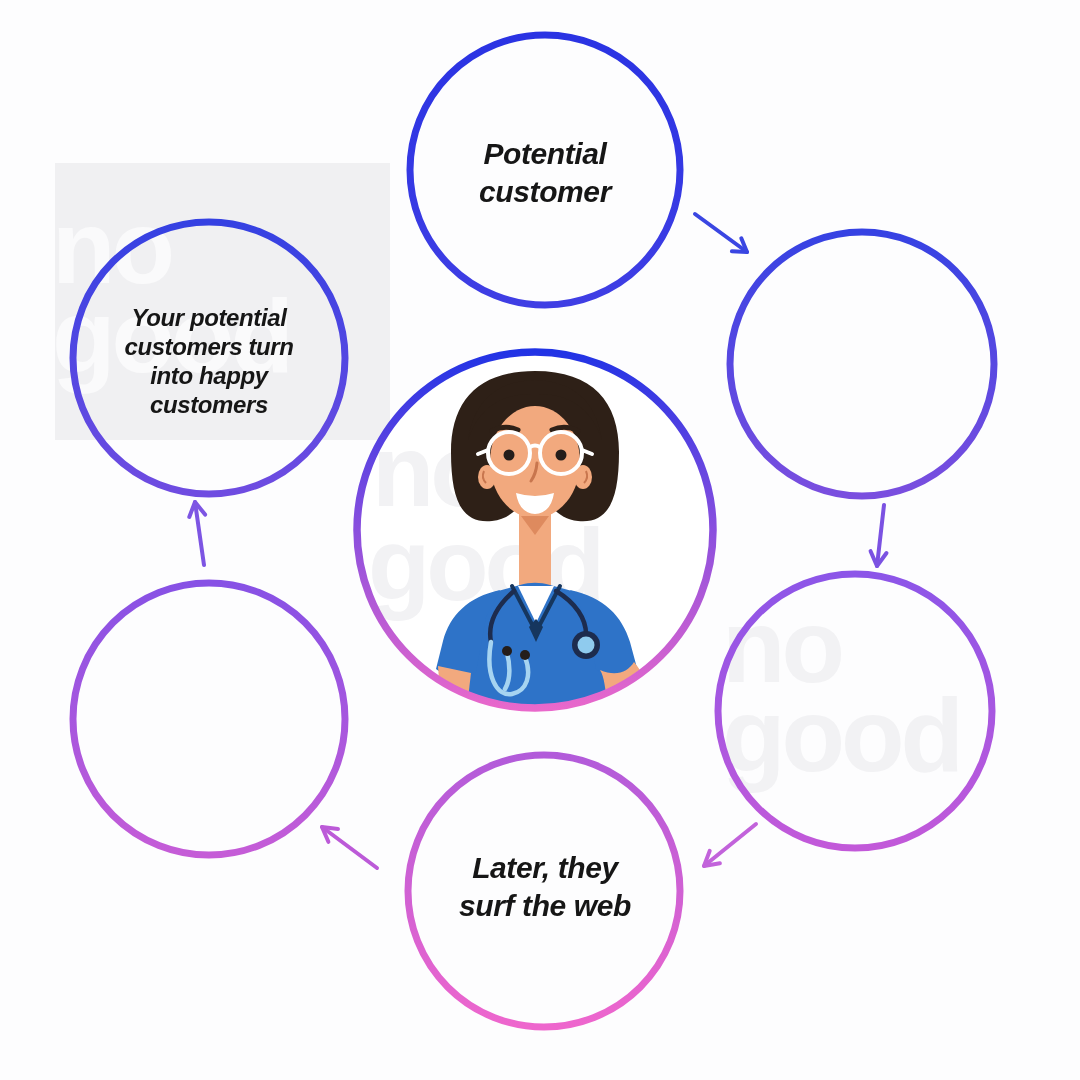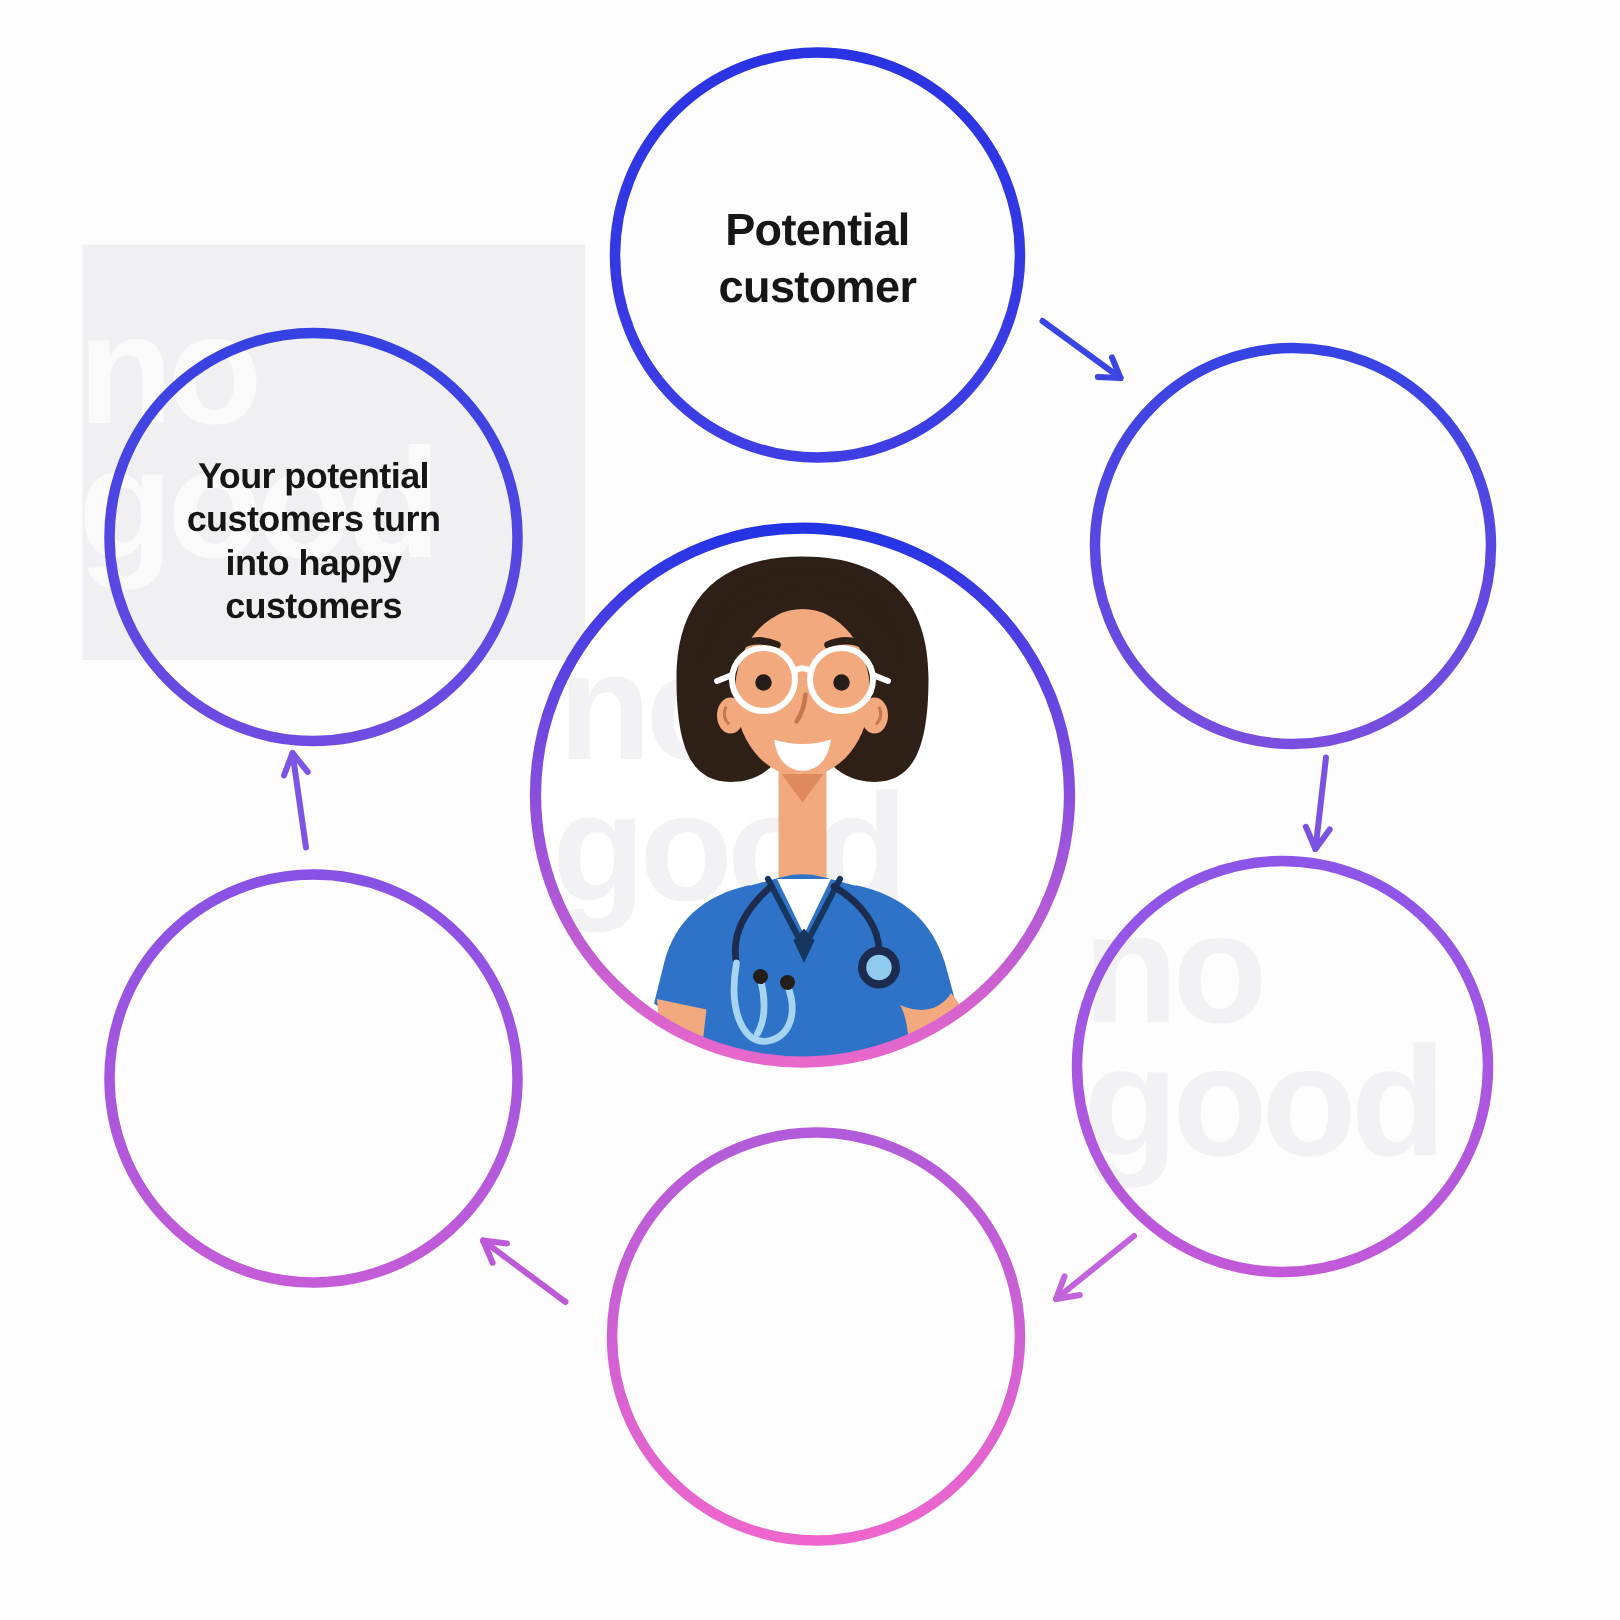--- a/index.html
+++ b/index.html
@@ -14,20 +14,21 @@
   }
   .wm.light{color:#FAFAFB;}
   .wm.dark{color:#F2F2F4;}
   #wm-top-left{left:52px;top:203px;}
   #wm-right{left:722px;top:602px;}
   svg.diagram{position:absolute;left:0;top:0;}
   .label{
     position:absolute;display:flex;align-items:center;justify-content:center;
     text-align:center;font-weight:700;color:#161616;white-space:pre-line;
     letter-spacing:-0.4px;
+    font-style:italic;
   }
   #lab-potential{left:405px;top:90px;width:280px;height:165px;font-size:30px;line-height:1.24;}
   #lab-visit{left:722px;top:276px;width:280px;height:165px;font-size:30px;line-height:1.24;}
   #lab-leave{left:715px;top:622px;width:280px;height:166px;font-size:30px;line-height:1.2;}
   #lab-surf{left:405px;top:804px;width:280px;height:165px;font-size:30px;line-height:1.24;}
   #lab-reignite{left:68px;top:618px;width:280px;height:200px;font-size:29px;line-height:1.24;}
   #lab-happy{left:69px;top:262px;width:280px;height:200px;font-size:24px;line-height:1.2;}
 </style>
 </head>
 <body>
@@ -178,17 +179,19 @@
       <g fill="#241D1A">
         <circle cx="525" cy="655" r="5"></circle>
           <circle cx="507" cy="651" r="5"></circle>
       </g>
     </g>
     <circle cx="535" cy="530" r="178" fill="none" stroke="url(#gc)" stroke-width="7.5"></circle>
   </svg>
 
   <div class="label" id="lab-potential">Potential
 customer</div>
+  <div class="label" id="lab-surf">Later, they
+surf the web</div>
   <div class="label" id="lab-happy">Your potential
 customers turn
 into happy
 customers</div>
 </div>
 
 </body></html>

